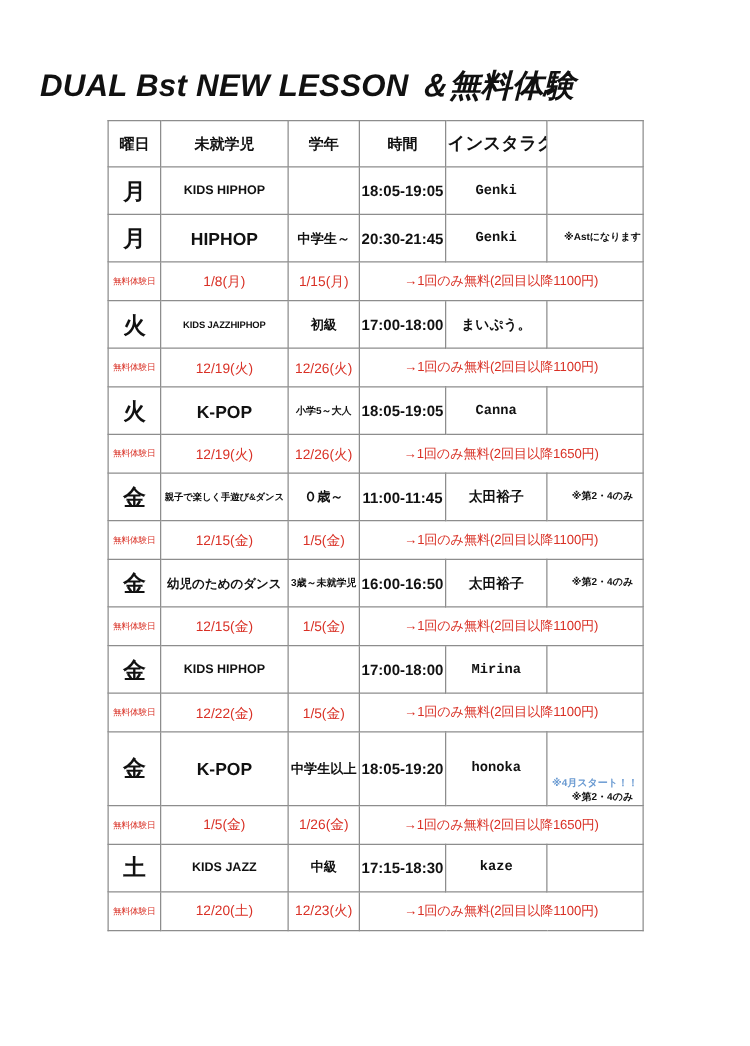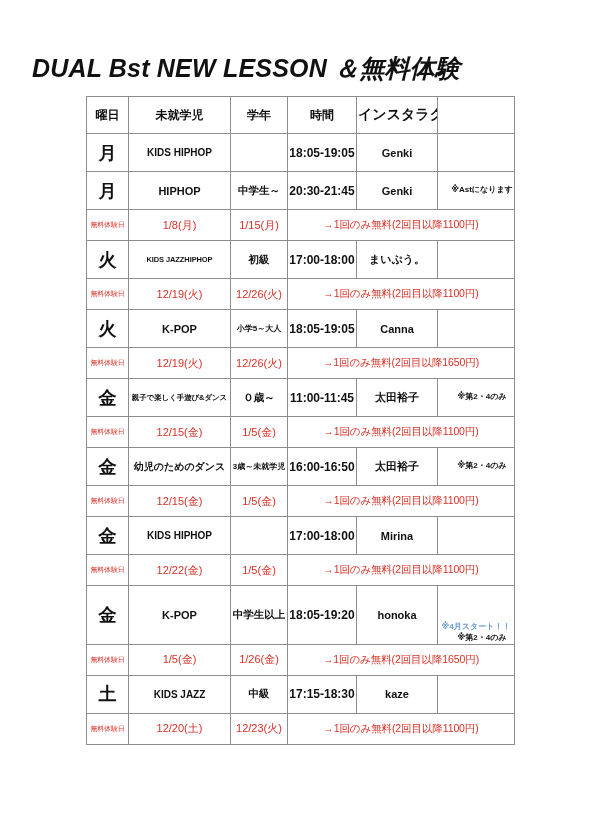--- a/index.html
+++ b/index.html
@@ -71,27 +71,27 @@
   tr.lesson td {
     height: 37px;
     font-size: 11.5px;
     font-weight: bold;
     color: #111;
   }
   tr.lesson td.day {
     font-size: 18px;
     font-weight: bold;
   }
-  tr.lesson td.genre   { font-size: 11px; }
+  tr.lesson td.genre   { font-size: 14px; }
   tr.lesson td.genre.sm { font-size: 7.5px; letter-spacing: -0.1px; margin-left: 45px; }
   tr.lesson td.genre.md { font-size: 10px; }
   tr.lesson td.grade   { font-size: 10.5px; }
   tr.lesson td.grade.sm { font-size: 8px; }
   tr.lesson td.time    { font-size: 12px; }
-  tr.lesson td.instr   { font-size: 11px; }
+  tr.lesson td.instr   { font-size: 11px; font-family: Liberation Mono, monospace; }
   tr.lesson td.note    { font-size: 8px; font-weight: bold; line-height: 1.35; }
 
   tr.trial td {
     height: 30px;
     color: #d93025;
     font-size: 11px;
     font-weight: normal;
   }
   tr.trial td.trial-label {
     font-size: 7px;

